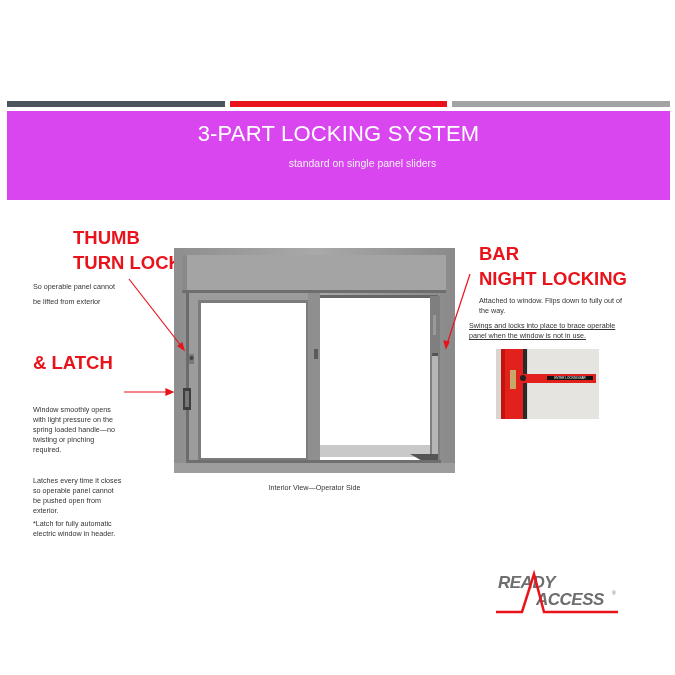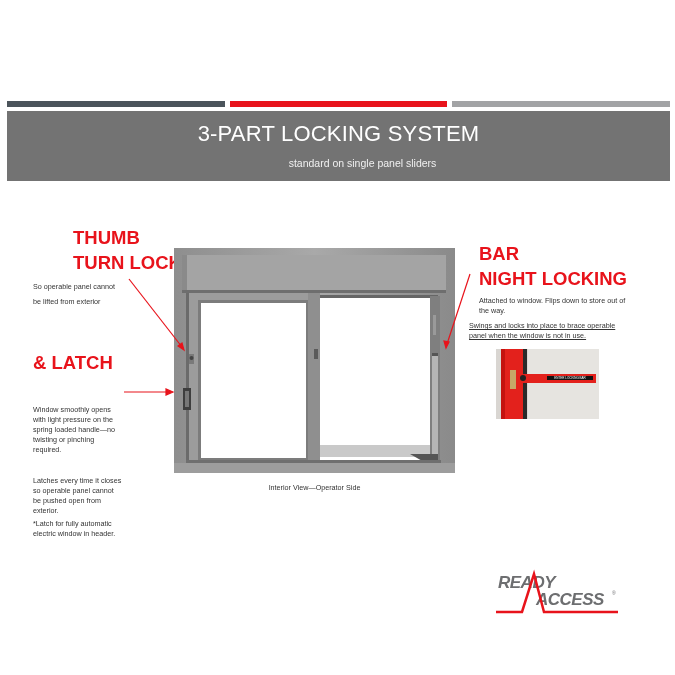--- a/index.html
+++ b/index.html
@@ -1,21 +1,21 @@
 <!DOCTYPE html>
 <html><head>
 <meta charset="utf-8">
 <style>
   html, body { margin:0; padding:0; }
   body { width:675px; height:675px; background:#ffffff; position:relative; overflow:hidden; font-family:"Liberation Sans", sans-serif; color:#222; }
   .bar { position:absolute; top:101px; height:6px; }
   .bar1 { left:7px; width:218px; background:#4b545b; }
   .bar2 { left:230px; width:217px; background:#e8131b; }
   .bar3 { left:452px; width:218px; background:#a2a3a5; }
-  .header { position:absolute; left:7px; top:111px; width:663px; height:70px; background:#737373; text-align:center; color:#fff; }
+  .header { position:absolute; left:7px; top:111px; width:663px; height:89px; background:#d946ef; text-align:center; color:#fff; }
   .header .title { font-size:22px; margin-top:10px; letter-spacing:0.2px; }
   .header .subtitle { font-size:10.5px; margin-top:10px; color:#f0f0f0;padding-left:48px; }
   .red-head { position:absolute; color:#e8131b; font-weight:bold; font-size:18.5px; line-height:25px; }
   .body-text { position:absolute; font-size:7.2px; line-height:10px; color:#333; }
   .win { position:absolute; left:174px; top:248px; width:281px; height:225px; }
   .caption { position:absolute; left:174px; top:483px; width:281px; text-align:center; font-size:7.2px; color:#333; }
   .photo { position:absolute; left:496px; top:349px; width:103px; height:70px; }
   .logo { position:absolute; left:496px; top:528px; width:125px; height:48px;margin-top:40px; }
   svg.arrows { position:absolute; left:0; top:0; width:675px; height:675px; pointer-events:none; }
 </style>
@@ -59,21 +59,21 @@
 <div class="body-text" style="left:33px; top:519px;">
   <div>*Latch for fully automatic</div>
   <div>electric window in header.</div>
 </div>
 
 <div class="red-head" style="left:479px; top:241px;">
   <div>BAR</div>
   <div>NIGHT LOCKING</div>
 </div>
 <div class="body-text" style="left:479px; top:296px;">
-  <div>Attached to window.  Flips down to store out of</div>
+  <div>Attached to window.  Flips down to fully out of</div>
   <div>the way.</div>
 </div>
 <div class="body-text" style="left:469px; top:321px;text-decoration:underline;">
   <div>Swings and locks into place to brace operable</div>
   <div>panel when the window is not in use.</div>
 </div>
 
 <div class="photo">
   <svg width="103" height="70" viewBox="0 0 103 70">
     <rect x="0" y="0" width="103" height="70" fill="#d9d6d2"></rect>

